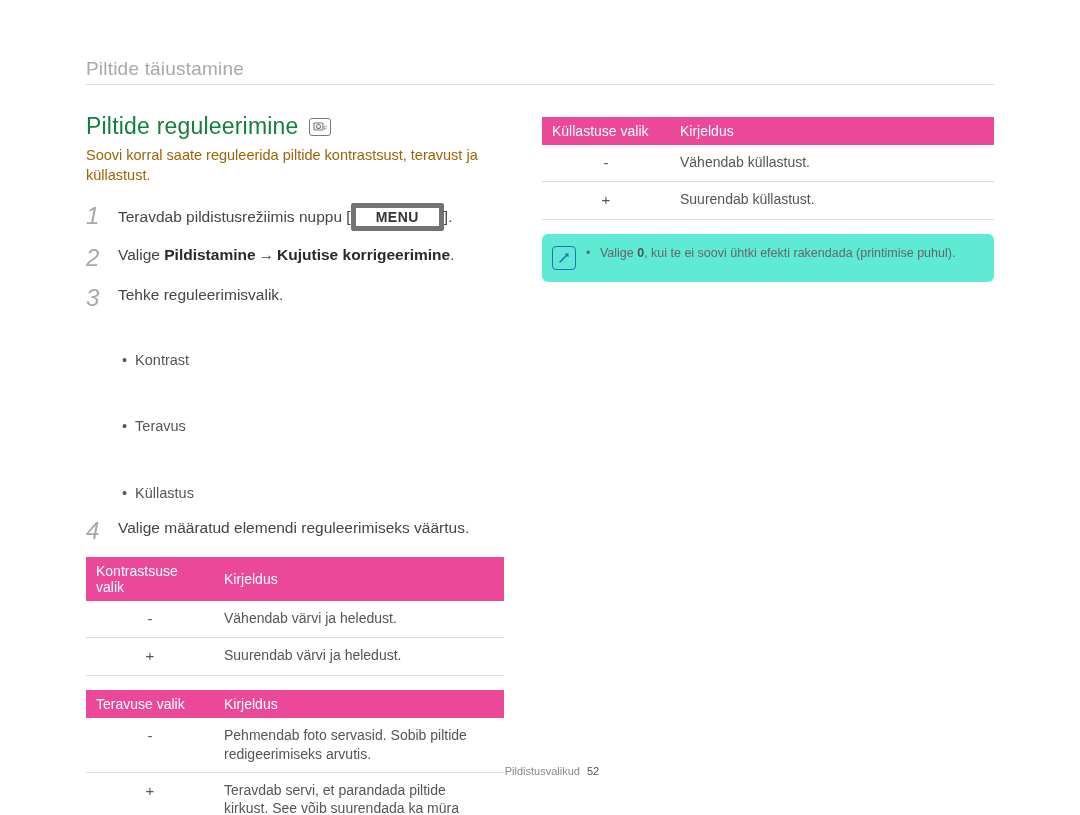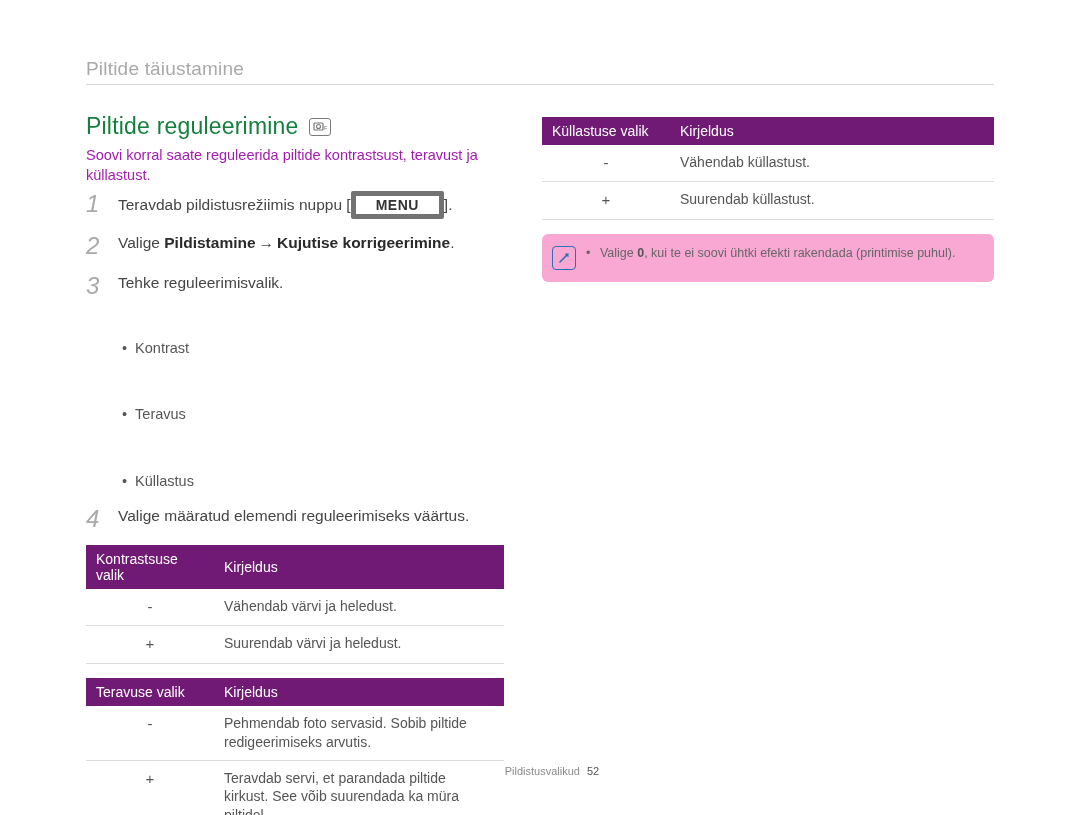--- a/index.html
+++ b/index.html
@@ -52,22 +52,22 @@
     position: relative;
     display: flex;
     align-items: center;
     justify-content: center;
   }
   .mode-icon svg { display: block; }
 
   .intro {
     font-size: 14.5px;
     line-height: 1.35;
-    color: #a21caf;
-    margin-bottom: 6px;
+    color: #a16207;
+    margin-bottom: 18px;
   }
 
   .step {
     display: flex;
     gap: 12px;
     margin-bottom: 14px;
   }
   .step-num {
     font-size: 24px;
     font-style: italic;
@@ -111,21 +111,21 @@
   }
 
   table.opt {
     width: 100%;
     border-collapse: collapse;
     margin-top: 10px;
     margin-bottom: 14px;
     font-size: 14px;
   }
   table.opt th {
-    background: #701a75;
+    background: #ec4899;
     color: #ffffff;
     font-weight: 400;
     text-align: left;
     padding: 6px 10px;
   }
   table.opt th:first-child { width: 128px; }
   table.opt td {
     padding: 8px 10px;
     border-bottom: 1px solid #dcdcdc;
     color: #555;
@@ -133,21 +133,21 @@
     vertical-align: top;
   }
   table.opt td.sym {
     text-align: center;
     font-size: 15px;
   }
 
   .note-box {
     display: flex;
     gap: 10px;
-    background: #f9a8d4;
+    background: #5eead4;
     border-radius: 6px;
     padding: 10px 22px 12px 10px;
     margin-top: 14px;
   }
   .note-icon {
     flex: 0 0 24px;
     height: 24px;
     border: 1.5px solid #2b6fb6;
     border-radius: 4px;
     display: flex;

